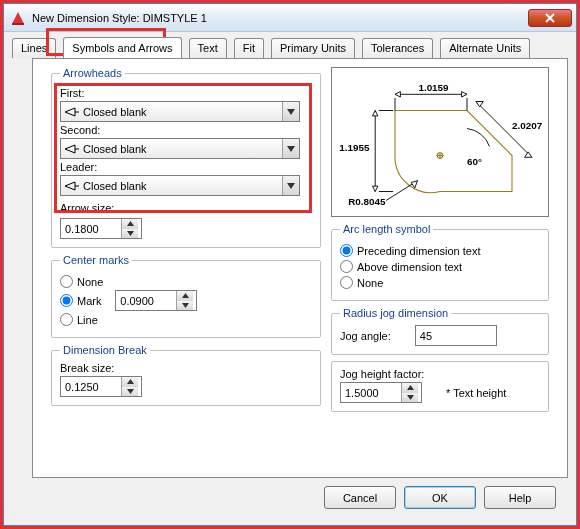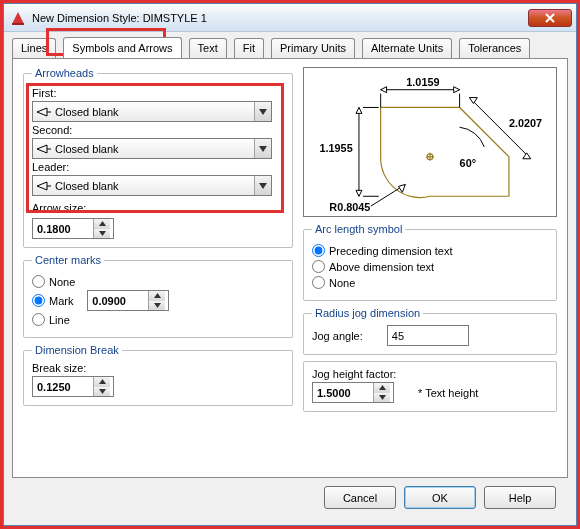--- a/index.html
+++ b/index.html
@@ -10,36 +10,36 @@
   .app-icon { width: 16px; height: 16px; margin-right: 6px; }
   .app-icon svg { width:16px; height:16px; display:block; }
   .title { flex: 1; color: #000; }
   .close-btn { width: 44px; height: 18px; background: linear-gradient(#e78, #c52 50%, #b31); border: 1px solid #8a3030; border-radius: 3px; display:flex; align-items:center; justify-content:center; color:#fff; font-weight:bold; cursor:pointer; }
   .close-btn svg { width:10px; height:10px; }
   .body { flex:1; padding: 6px 8px 8px 8px; position:relative; }
   .tabs { display:flex; gap:8px; margin-bottom:0; position:relative; }
   .tab { background: linear-gradient(#fcfcfc,#ececec); border:1px solid #8a8a8a; border-bottom:none; padding:3px 8px 4px; border-radius:3px 3px 0 0; margin-right:-1px; cursor:pointer; white-space:nowrap; position:relative; }
   .tab.active { background:#fff; z-index:2; padding-top:4px; margin-top:-1px; }
   .tab-highlight { position:absolute; border:3px solid #e03030; pointer-events:none; }
-  .tabpanel { border:1px solid #8a8a8a; background:#fff; padding:8px 10px 10px; position:relative; height: 420px; }
+  .tabpanel { border:1px solid #8a8a8a; background:#fff; padding:8px 18px 10px; position:relative; height: 420px; margin-left: 20px; }
   .cols { display:flex; gap:10px; height:100%; }
   .colL { width: 270px; display:flex; flex-direction:column; gap:6px; }
   .colR { flex:1; display:flex; flex-direction:column; gap:6px; }
   fieldset { border:1px solid #c0c0c0; border-radius:2px; padding:6px 8px 8px; margin:0; }
   legend { color:#15428b; padding:0 3px; }
   label.fld { display:block; margin-top:2px; }
   .combo { position:relative; width: 240px; height:21px; margin-top:2px; }
   .combo-box { width:100%; height:100%; border:1px solid #7b7b7b; background:linear-gradient(#fff,#eaeaea); display:flex; align-items:center; padding:0 20px 0 4px; cursor:pointer; }
   .combo-arrow { position:absolute; right:1px; top:1px; width:17px; height:19px; background:linear-gradient(#f4f4f4,#d6d6d6); border-left:1px solid #a0a0a0; display:flex; align-items:center; justify-content:center; }
   .combo-arrow svg { width:8px; height:6px; }
   .arrowhead-icon { margin-right:4px; display:inline-flex; }
   .arrowhead-icon svg { width:14px; height:10px; }
   .numrow { display:flex; align-items:center; gap:6px; margin-top:4px; }
   .spin { display:flex; align-items:stretch; width:82px; height:21px; border:1px solid #7b7b7b; background:#fff; }
-  .spin input { border:none; width:60px; padding:0 4px; outline:none;font-weight:bold; }
+  .spin input { border:none; width:60px; padding:0 4px; outline:none; }
   .spin-btns { width:17px; display:flex; flex-direction:column; border-left:1px solid #a0a0a0; }
   .spin-btn { flex:1; background:linear-gradient(#f4f4f4,#d8d8d8); display:flex; align-items:center; justify-content:center; cursor:pointer; }
   .spin-btn svg { width:7px; height:5px; }
   .radio-row { display:flex; align-items:center; gap:4px; margin:3px 0; }
   .radio-row input { margin:0; }
   .center-set { display:flex; gap:12px; }
   .center-radios { display:flex; flex-direction:column; }
   .preview { border:1px solid #7a7a7a; background:#fff; height:150px; position:relative; }
   .preview svg { width:100%; height:100%; }
   .plain-label { display:block; margin-bottom:2px; }
@@ -70,22 +70,22 @@
       </div>
     </div>
 
     <div class="body">
       <div class="tabs">
         <div class="tab"><span>Lines</span></div>
         <div class="tab active"><span>Symbols and Arrows</span></div>
         <div class="tab"><span>Text</span></div>
         <div class="tab"><span>Fit</span></div>
         <div class="tab"><span>Primary Units</span></div>
+        <div class="tab"><span>Tolerances</span></div>
         <div class="tab"><span>Alternate Units</span></div>
-        <div class="tab"><span>Tolerances</span></div>
       </div>
       <div class="tab-highlight" style="left:42px; top:-4px; width:120px; height:28px;"></div>
 
       <div class="tabpanel">
         <div class="cols">
 
           <div class="colL">
             <fieldset style="position:relative;">
               <legend>Arrowheads</legend>
 

